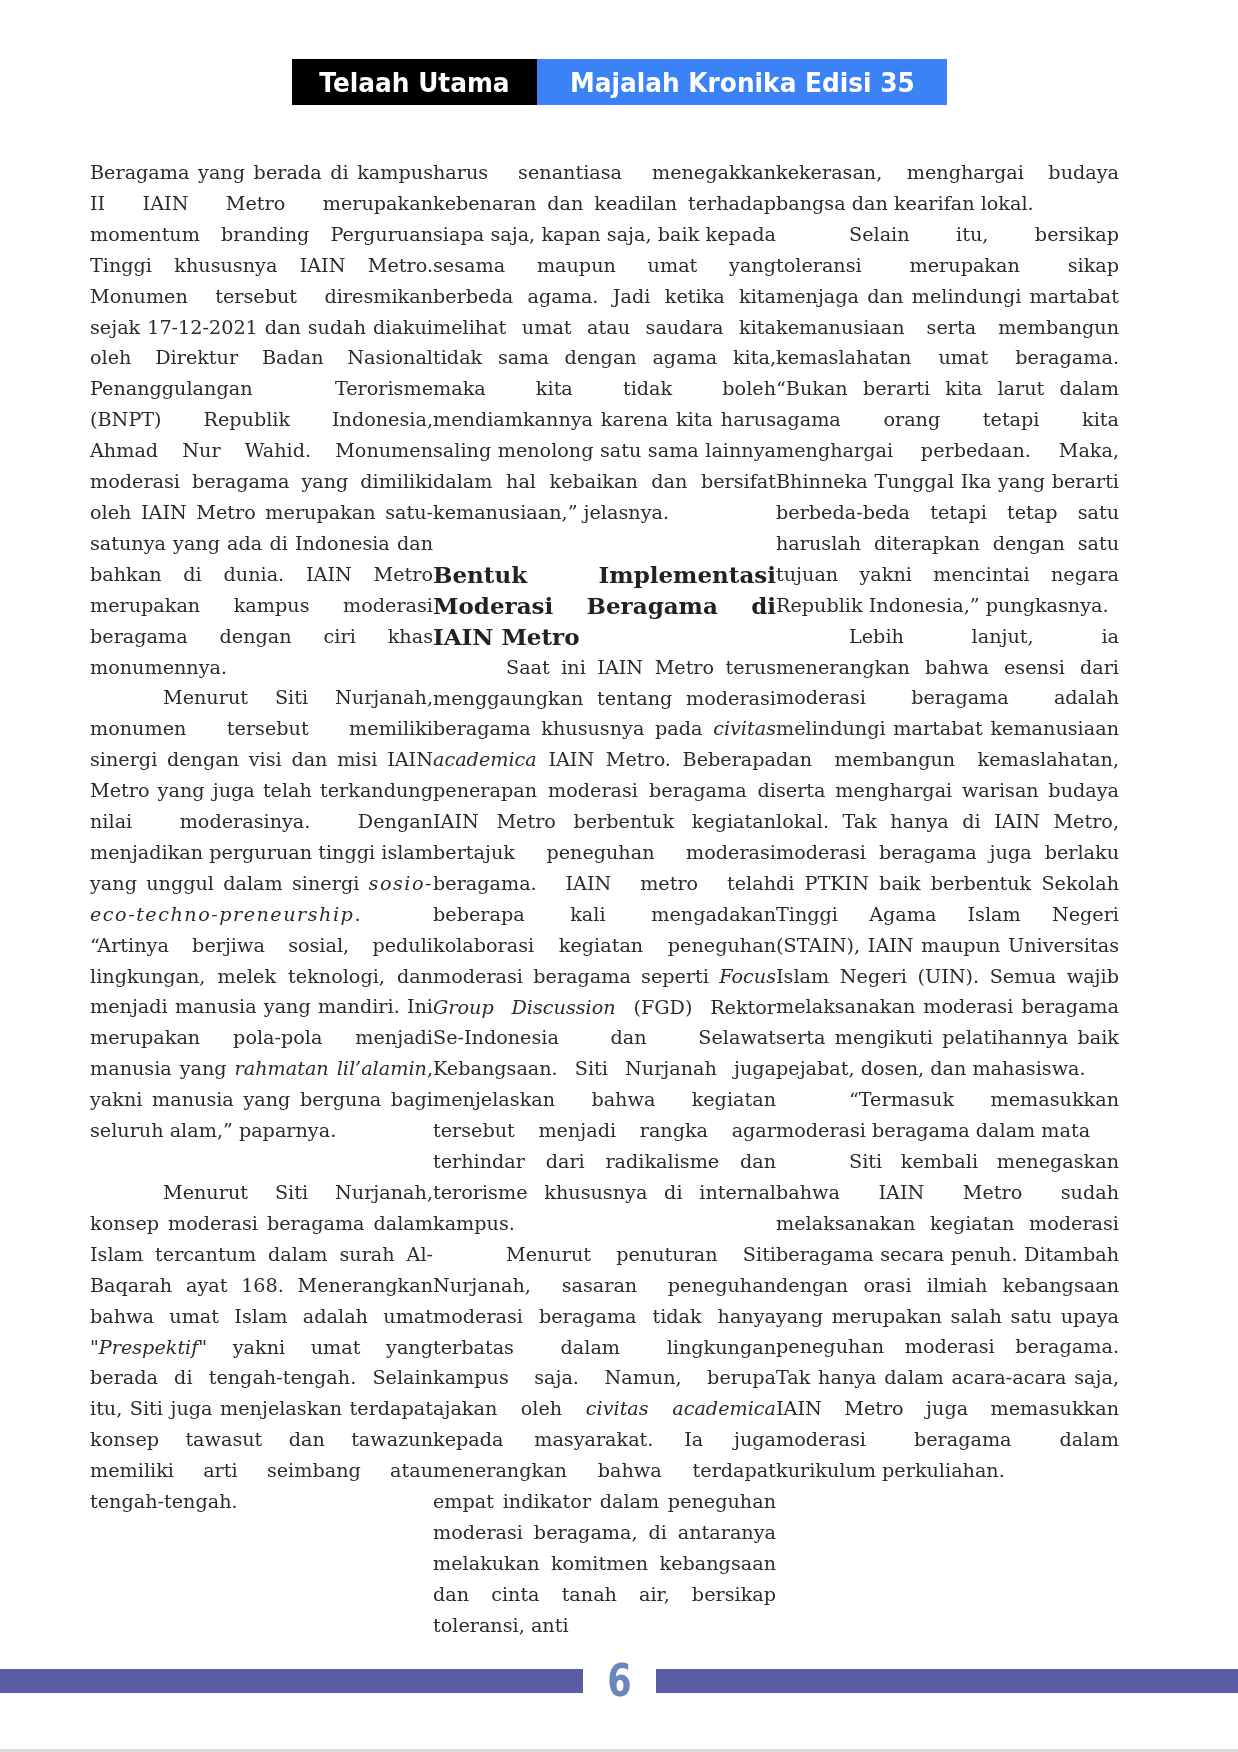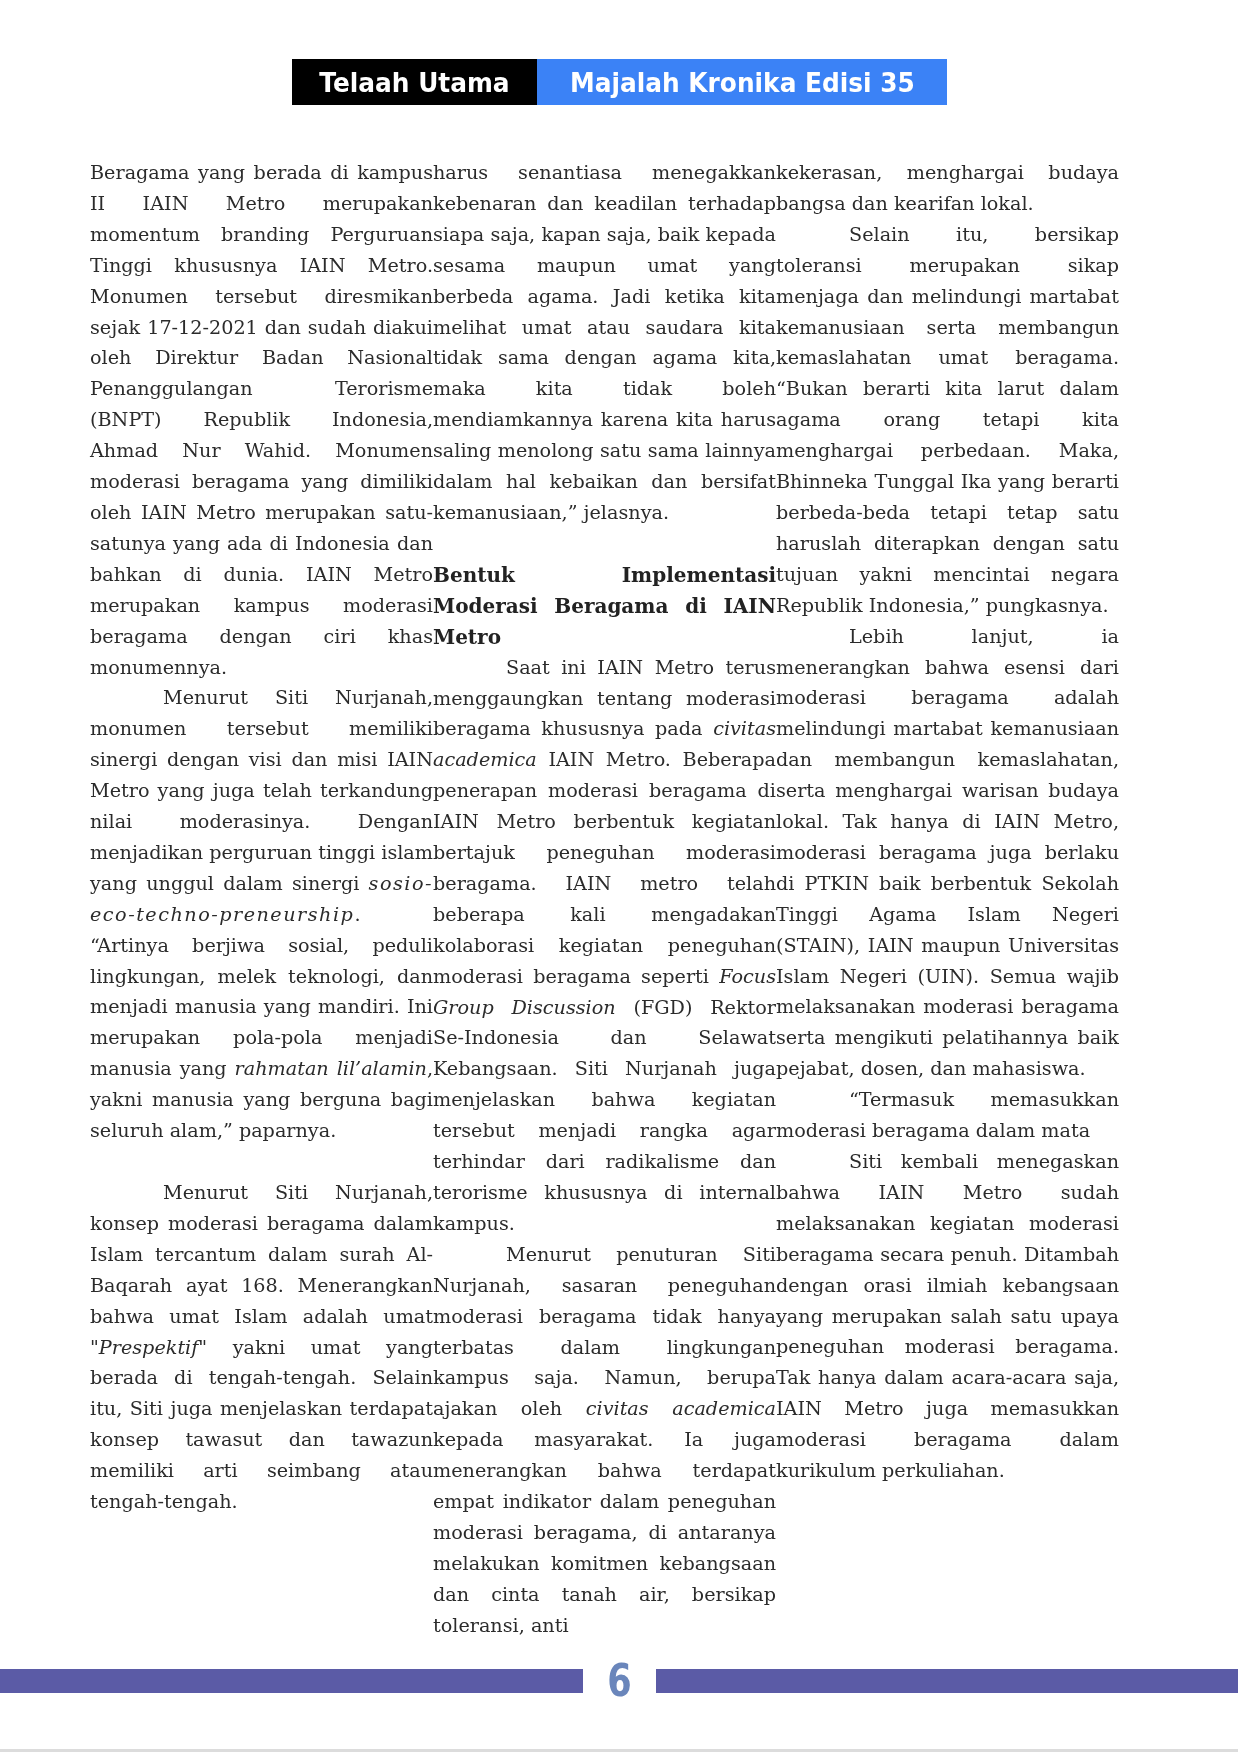--- a/index.html
+++ b/index.html
@@ -11,21 +11,21 @@
   .header .left { width: 245px; background: #000000; color: #fff; display: flex; align-items: center; justify-content: center; }
   .header .right { width: 410px; background: #3b82f6; color: #fff; display: flex; align-items: center; justify-content: center; }
   .header span { font-family: "DejaVu Sans", "Liberation Sans", sans-serif; font-weight: bold;
                  font-size: 27px; letter-spacing: 0px; transform: scaleX(0.92); display: inline-block; }
 
   
   .columns { position: absolute; top: 158px; left: 57px; width: 1124px; display: flex; justify-content: flex-start; margin-left: 33px; }
   .col { width: 343px; font-size: 19.2px; line-height: 30.9px; text-align: justify; }
   .col p { margin: 0; }
   .col p.indent { text-indent: 73px; }
-  .col h3 { margin: 0; font-size: 20px; line-height: 30.9px; font-weight: bold; color: #222; text-align: justify; }
+  .col h3 { margin: 0; font-size: 23px; line-height: 30.9px; font-weight: bold; color: #222; text-align: justify; }
   .col .gap { height: 31px; }
   .col i, .col em { font-style: italic; }
 
   
   .footer-bar { position: absolute; top: 1669px; height: 24px; background: #5b5ba6; }
   .footer-bar.left { left: 0; width: 583px; }
   .footer-bar.right { left: 656px; width: 582px; }
   .page-num { position: absolute; top: 1656px; left: 583px; width: 73px; text-align: center;
               font-family: "DejaVu Sans", "Liberation Sans", sans-serif; font-weight: bold;
               font-size: 44px; color: #6a86bb; line-height: 50px; transform: scaleX(0.8); }

